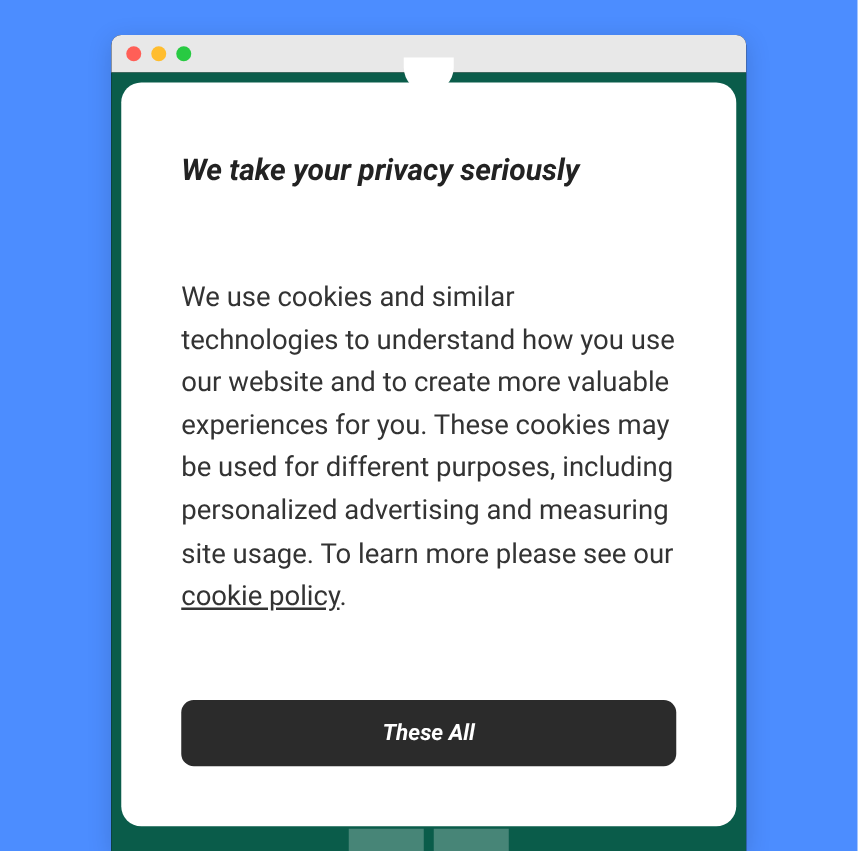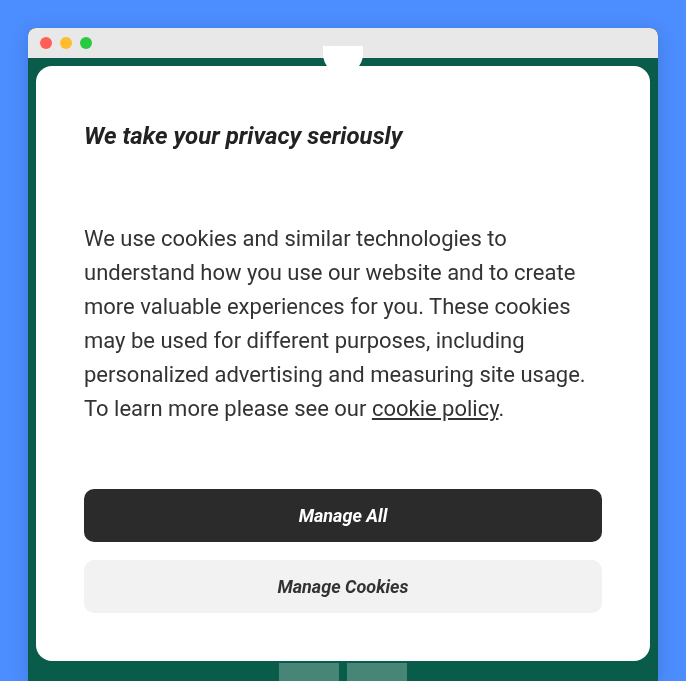--- a/index.html
+++ b/index.html
@@ -12,21 +12,21 @@
       height: 681px;
       background: #4c8dff;
       font-family: -apple-system, BlinkMacSystemFont, "Segoe UI", Roboto, Helvetica, Arial, sans-serif;
       display: flex;
       align-items: flex-start;
       justify-content: center;
       padding: 28px;
       overflow: hidden;
     }
     .browser-window {
-      width: 630px;
+      width: 508px;
       background: #000000;
       border-radius: 8px 8px 0 0;
       box-shadow: 0 4px 20px rgba(0,0,0,0.15);
       overflow: hidden;
       position: relative;
     }
     .titlebar {
       height: 30px;
       background: #e8e8e8;
       display: flex;
@@ -142,18 +142,17 @@
       <div class="bottom-block"></div>
       <div class="bottom-block"></div>
     </div>
 
     <div class="modal">
       <h1 class="modal-title">We take your privacy seriously</h1>
       <p class="modal-body">
         <span>We use cookies and similar technologies to understand how you use our website and to create more valuable experiences for you. These cookies may be used for different purposes, including personalized advertising and measuring site usage. To learn more please see our </span><a href="#">cookie policy</a><span>.</span>
       </p>
       <div class="buttons">
-        <button class="btn btn-primary">Manage All</button>
-        <button class="btn btn-secondary">Manage Cookies</button>
+        <button class="btn btn-primary">These All</button>
       </div>
     </div>
   </div>
 </div>
 
 </body></html>

